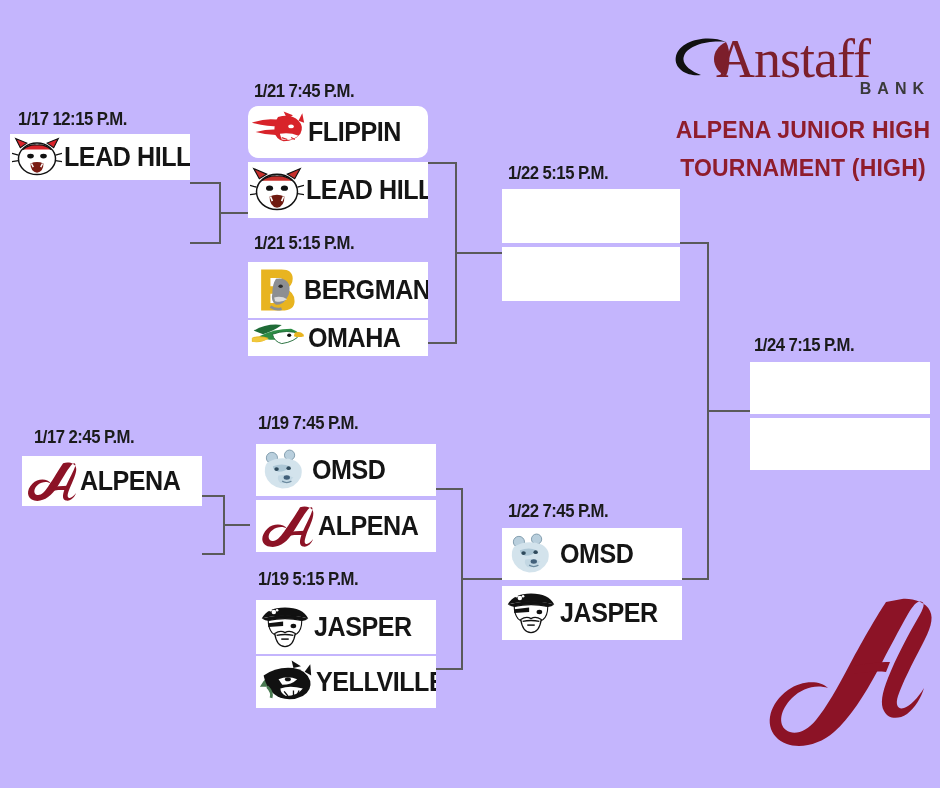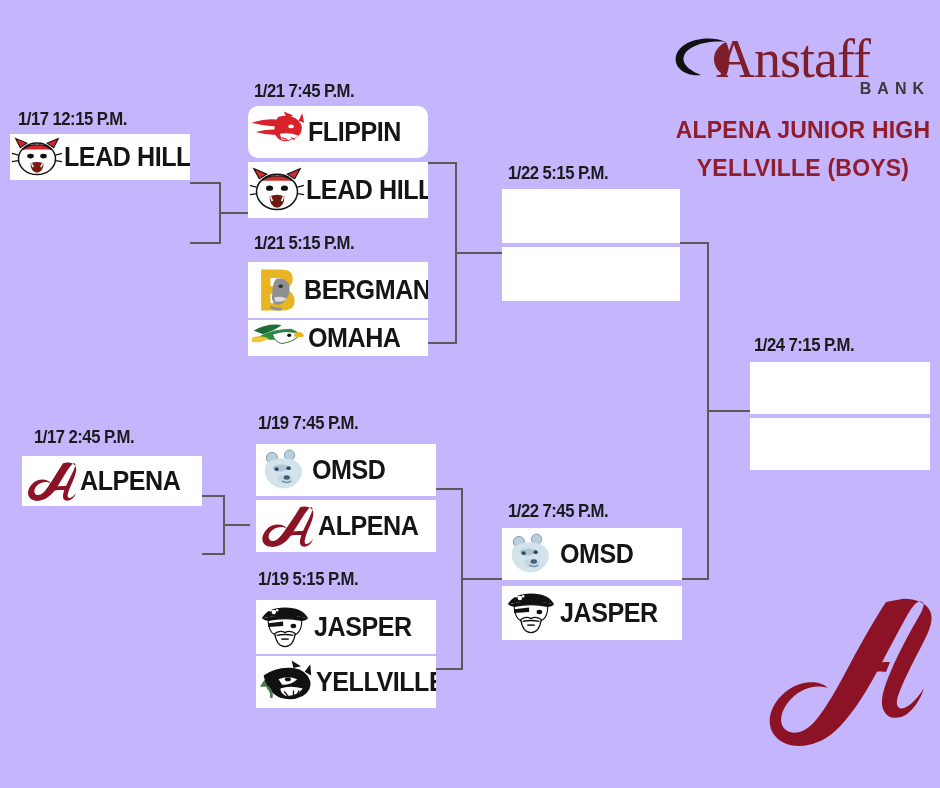--- a/index.html
+++ b/index.html
@@ -104,21 +104,21 @@
   <div id="brand">
     <div id="logo-anstaff">
       <svg class="swoosh" viewBox="0 0 58 40">
         <path d="M52 4 C34 -4 6 2 2 18 C-1 31 14 39 27 37 C16 33 7 26 10 18 C14 7 35 2 52 4 Z" fill="#111"></path>
         <path d="M52 4 C44 8 40 14 40 21 C40 29 45 35 52 38 C56 30 57 12 52 4 Z" fill="#7c1f2b"></path>
       </svg>
       <div class="word">Anstaff</div>
       <div class="bank">BANK</div>
     </div>
     <div class="tourn-line" id="tourn-l1">ALPENA JUNIOR HIGH</div>
-    <div class="tourn-line" id="tourn-l2">YELLVILLE (BOYS)</div>
+    <div class="tourn-line" id="tourn-l2">TOURNAMENT (HIGH)</div>
   </div>
 
   <svg id="bigA" viewBox="0 0 176 166">
     <path d="M128 10 C120 22 106 46 92 72 C80 95 68 116 58 128 C48 140 36 144 28 138
              C20 132 22 118 34 106 C44 96 58 92 70 96 C62 88 44 88 30 98
              C12 111 6 132 18 145 C31 159 58 156 76 140 C92 126 106 104 120 78
              C131 57 142 36 150 22 C156 12 160 8 164 10 C167 11 166 16 160 26
              C150 43 138 66 130 86 C124 101 122 112 126 119 C130 127 140 128 149 122
              C157 116 163 106 166 96 C160 106 152 114 146 116 C140 118 137 113 140 104
              C144 92 154 72 164 53 C172 38 176 27 172 19 C168 10 154 6 144 7 Z" fill="#8c1326"></path>

